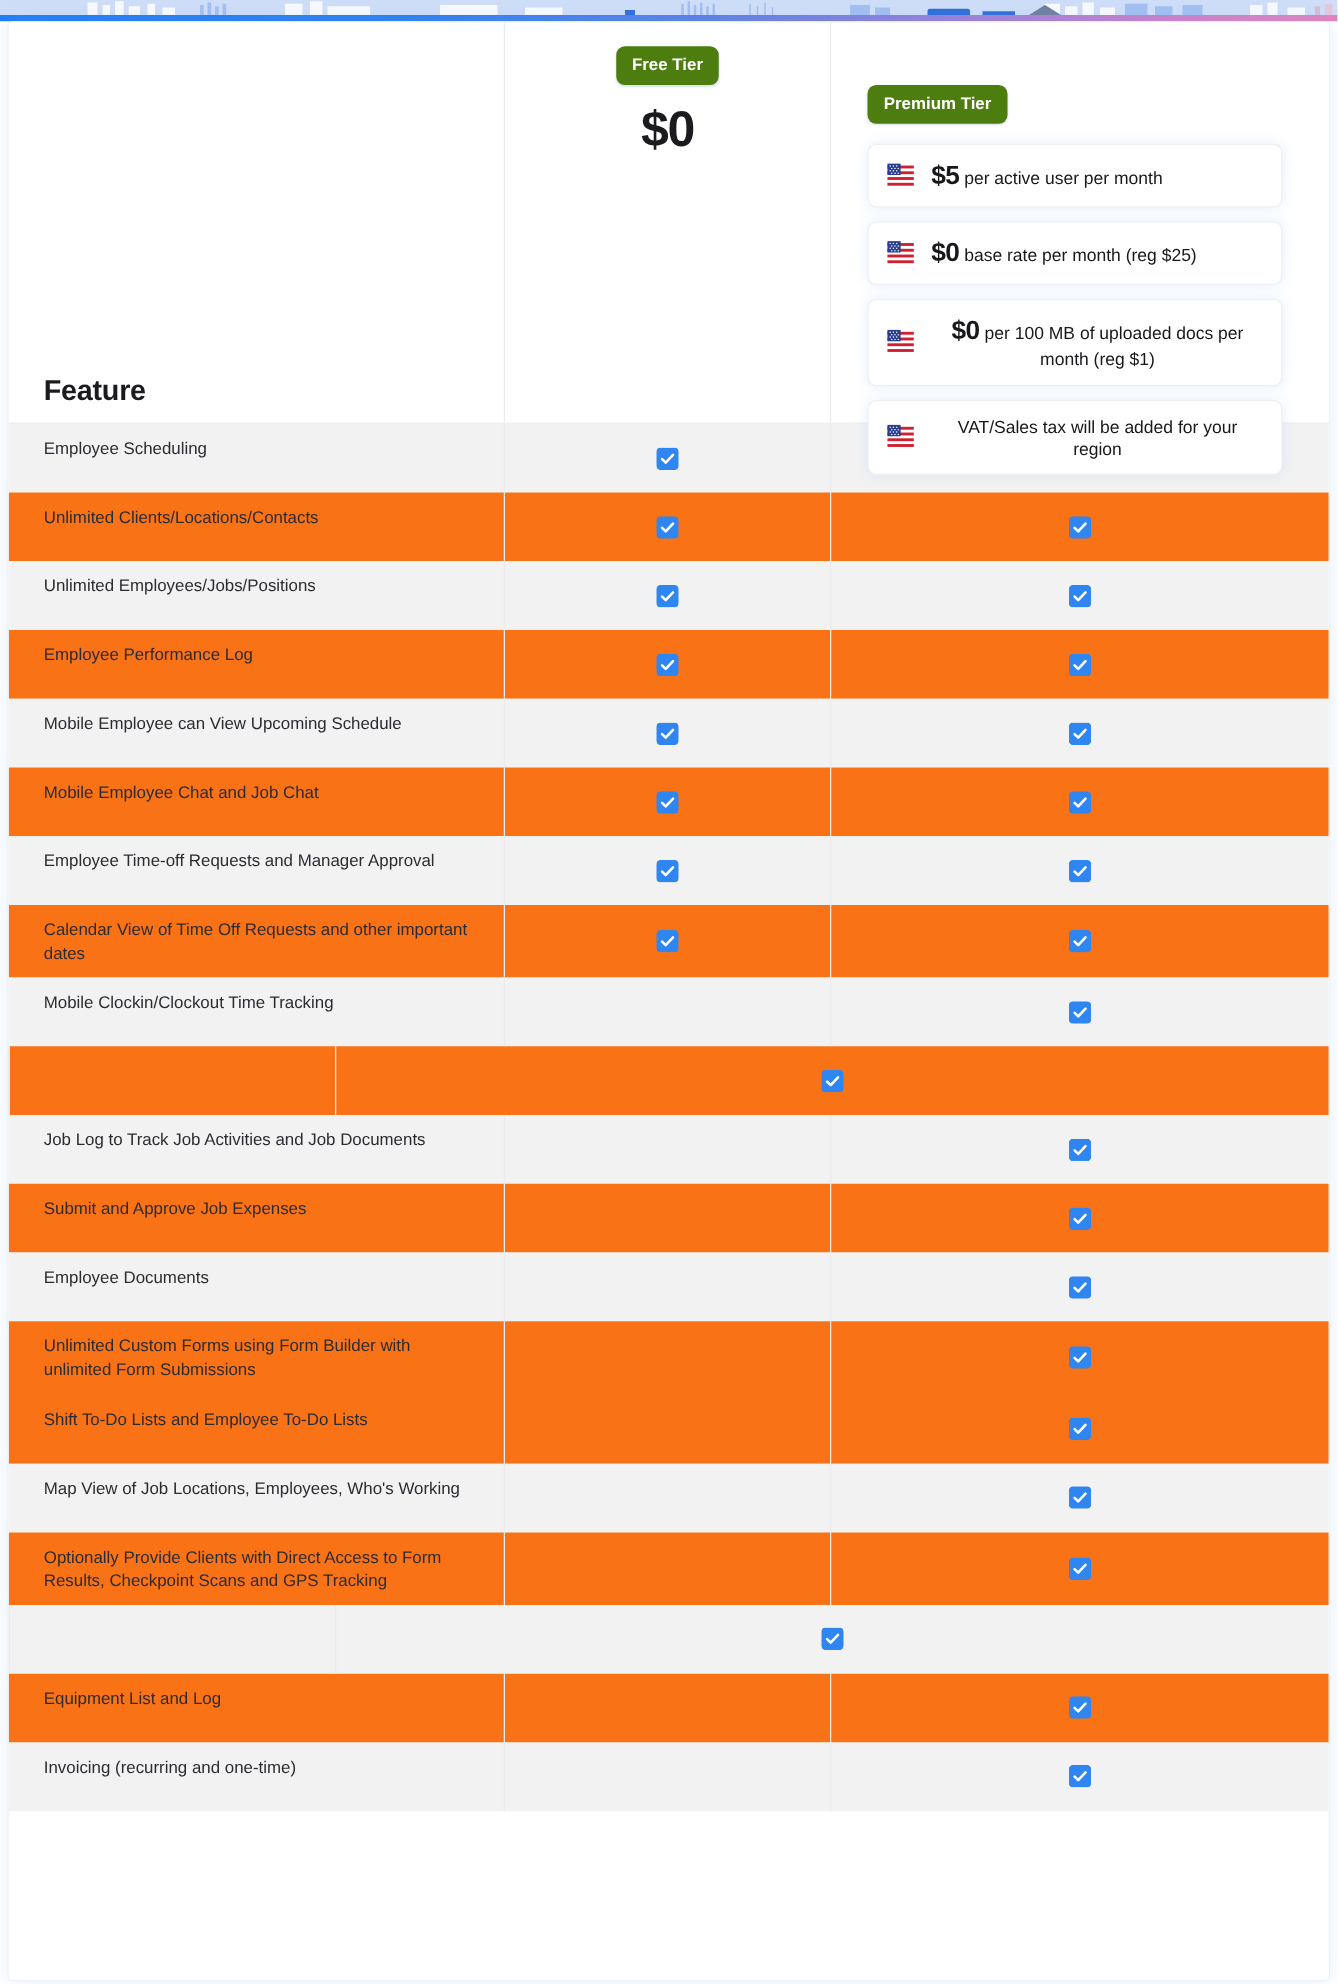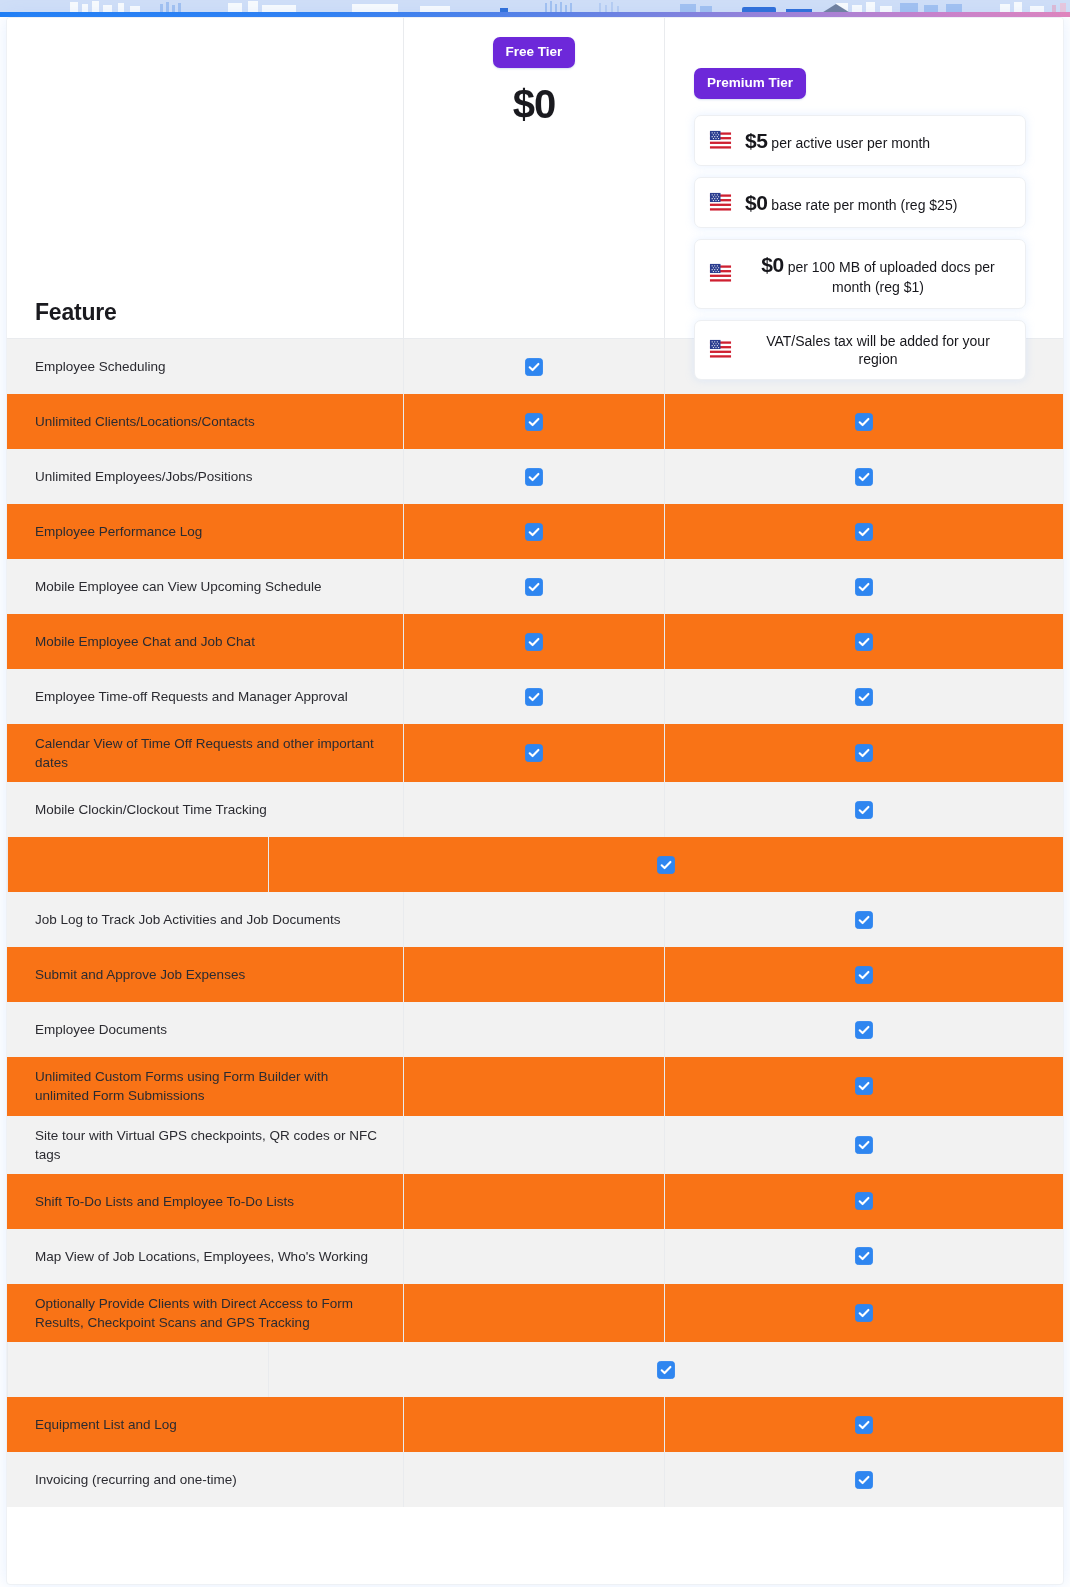--- a/index.html
+++ b/index.html
@@ -77,21 +77,21 @@
     bottom: 12px;
     font-size: 23px;
     font-weight: 700;
     color: #1a1a1f;
     letter-spacing: -0.2px;
   }
 
   
   .tier-badge {
     display: inline-block;
-    background: #6d28d9;
+    background: #4d7c0f;
     color: #ffffff;
     font-size: 13.5px;
     font-weight: 700;
     padding: 8px 13px 9px;
     border-radius: 7px;
     line-height: 1;
     white-space: nowrap;
     box-shadow: 0 1px 2px rgba(30,90,180,0.18);
   }
 
@@ -150,21 +150,21 @@
   .trow {
     display: flex;
     align-items: stretch;
     min-height: 55px;
     background: #f97316;
   }
   .trow.alt { background: #f2f2f2; }
 
   .trow .cell-feature {
     width: 396px; flex: 0 0 396px;
-    display: flex; align-items: center;
+    display: flex; 
     padding: 10px 26px 10px 28px;
     font-size: 13.5px;
     color: #2b2b31;
     line-height: 1.42;
   }
   .trow .cell-free {
     width: 261px; flex: 0 0 261px;
     border-left: 1px solid #e9ebee;
     display: flex; align-items: center; justify-content: center;
   }
@@ -486,33 +486,20 @@
           </div>
           <div class="cell-free">
             <span class="empty-mark"></span>
           </div>
           <div class="cell-premium">
             <svg class="checkbox">
               <use href="#sym-check"></use>
             </svg>
           </div>
         </div>
-        <div class="trow alt">
-          <div class="cell-feature">
-            <span>Site tour with Virtual GPS checkpoints, QR codes or NFC tags</span>
-          </div>
-          <div class="cell-free">
-            <span class="empty-mark"></span>
-          </div>
-          <div class="cell-premium">
-            <svg class="checkbox">
-              <use href="#sym-check"></use>
-            </svg>
-          </div>
-        </div>
         <div class="trow">
           <div class="cell-feature">
             <span>Shift To-Do Lists and Employee To-Do Lists</span>
           </div>
           <div class="cell-free">
             <span class="empty-mark"></span>
           </div>
           <div class="cell-premium">
             <svg class="checkbox">
               <use href="#sym-check"></use>

